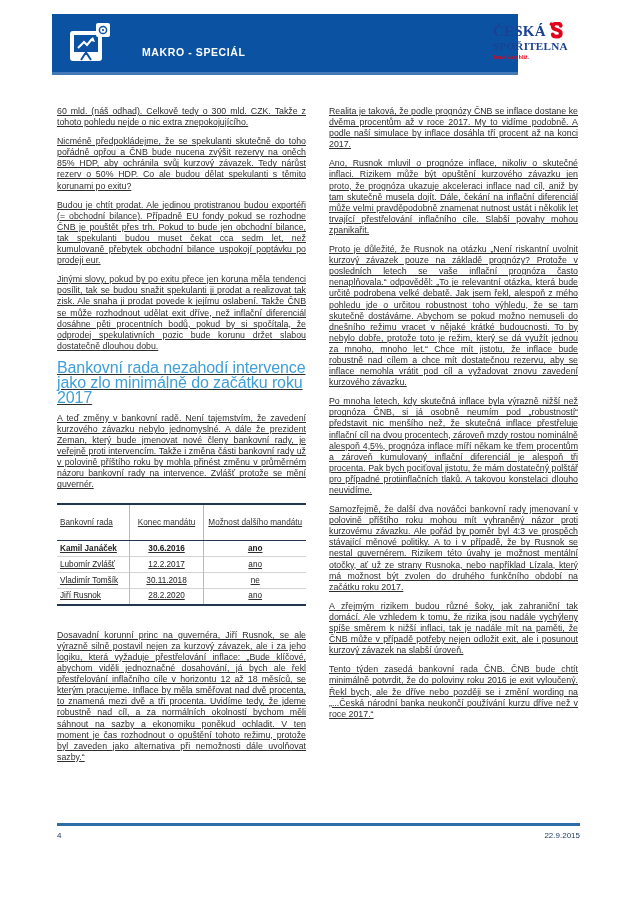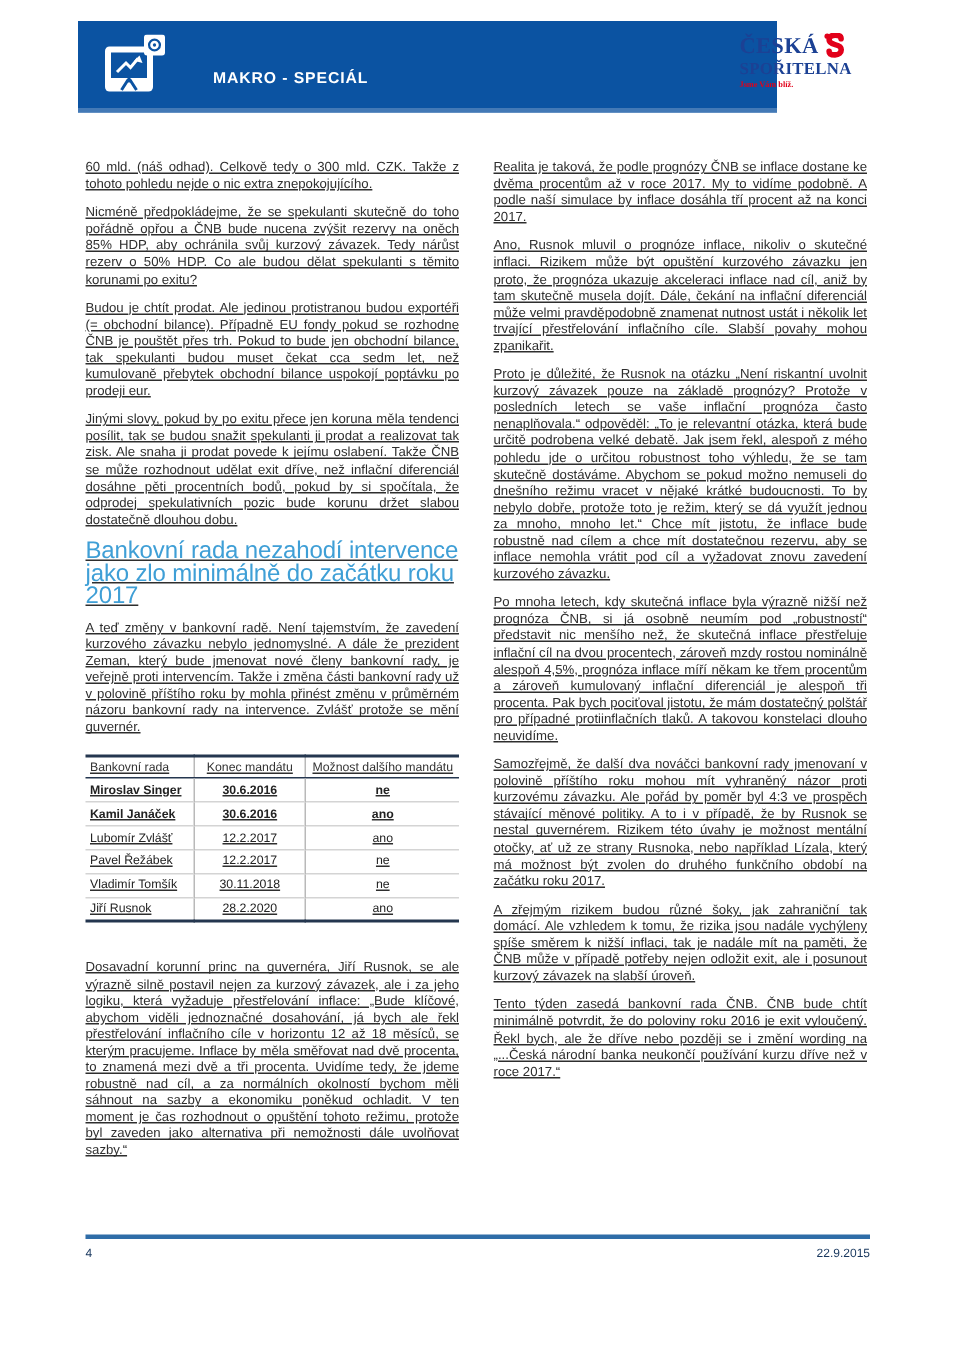--- a/index.html
+++ b/index.html
@@ -40,21 +40,21 @@
     color:#3f9fd6;font-weight:normal;letter-spacing:-.1px;
   }
   
   table.mandates{
     width:100%;border-collapse:collapse;margin:12px 0 24px 0;
     font-size:8.2px;line-height:1.2;color:#222;
     border-top:2px solid #24364f;border-bottom:2px solid #24364f;
   }
   table.mandates th{
     font-weight:normal;color:#333;text-align:center;
-    padding:2px 3px;border-bottom:1.5px solid #24364f;
+    padding:13px 3px;border-bottom:1.5px solid #24364f;
   }
   table.mandates th.c1{text-align:left;}
   table.mandates td{padding:2.5px 3px;text-align:center;}
   table.mandates td.c1{text-align:left;}
   table.mandates tbody tr+tr td{border-top:1px solid #d4d4d4;}
   table.mandates th+th, table.mandates td+td{border-left:1px solid #b9b9b9;margin-left:34px;}
   table.mandates tr.bold td{font-weight:bold;}
   col.w1{width:29%;} col.w2{width:30%;} col.w3{width:41%;}
   
   .footer-rule{position:absolute;left:57px;top:823px;width:523px;height:3px;background:#2f6da8;}
@@ -115,38 +115,28 @@
           </colgroup>
         <thead>
           <tr>
             <th class="c1">Bankovní rada</th>
             <th>Konec mandátu</th>
             <th>Možnost dalšího mandátu</th>
           </tr>
         </thead>
         <tbody>
           <tr class="bold">
-            <td class="c1">Miroslav Singer</td>
-            <td>30.6.2016</td>
-            <td>ne</td>
-          </tr>
-          <tr class="bold">
             <td class="c1">Kamil Janáček</td>
             <td>30.6.2016</td>
             <td>ano</td>
           </tr>
           <tr>
             <td class="c1">Lubomír Zvlášť</td>
             <td>12.2.2017</td>
             <td>ano</td>
-          </tr>
-          <tr>
-            <td class="c1">Pavel Řežábek</td>
-            <td>12.2.2017</td>
-            <td>ne</td>
           </tr>
           <tr>
             <td class="c1">Vladimír Tomšík</td>
             <td>30.11.2018</td>
             <td>ne</td>
           </tr>
           <tr>
             <td class="c1">Jiří Rusnok</td>
             <td>28.2.2020</td>
             <td>ano</td>

